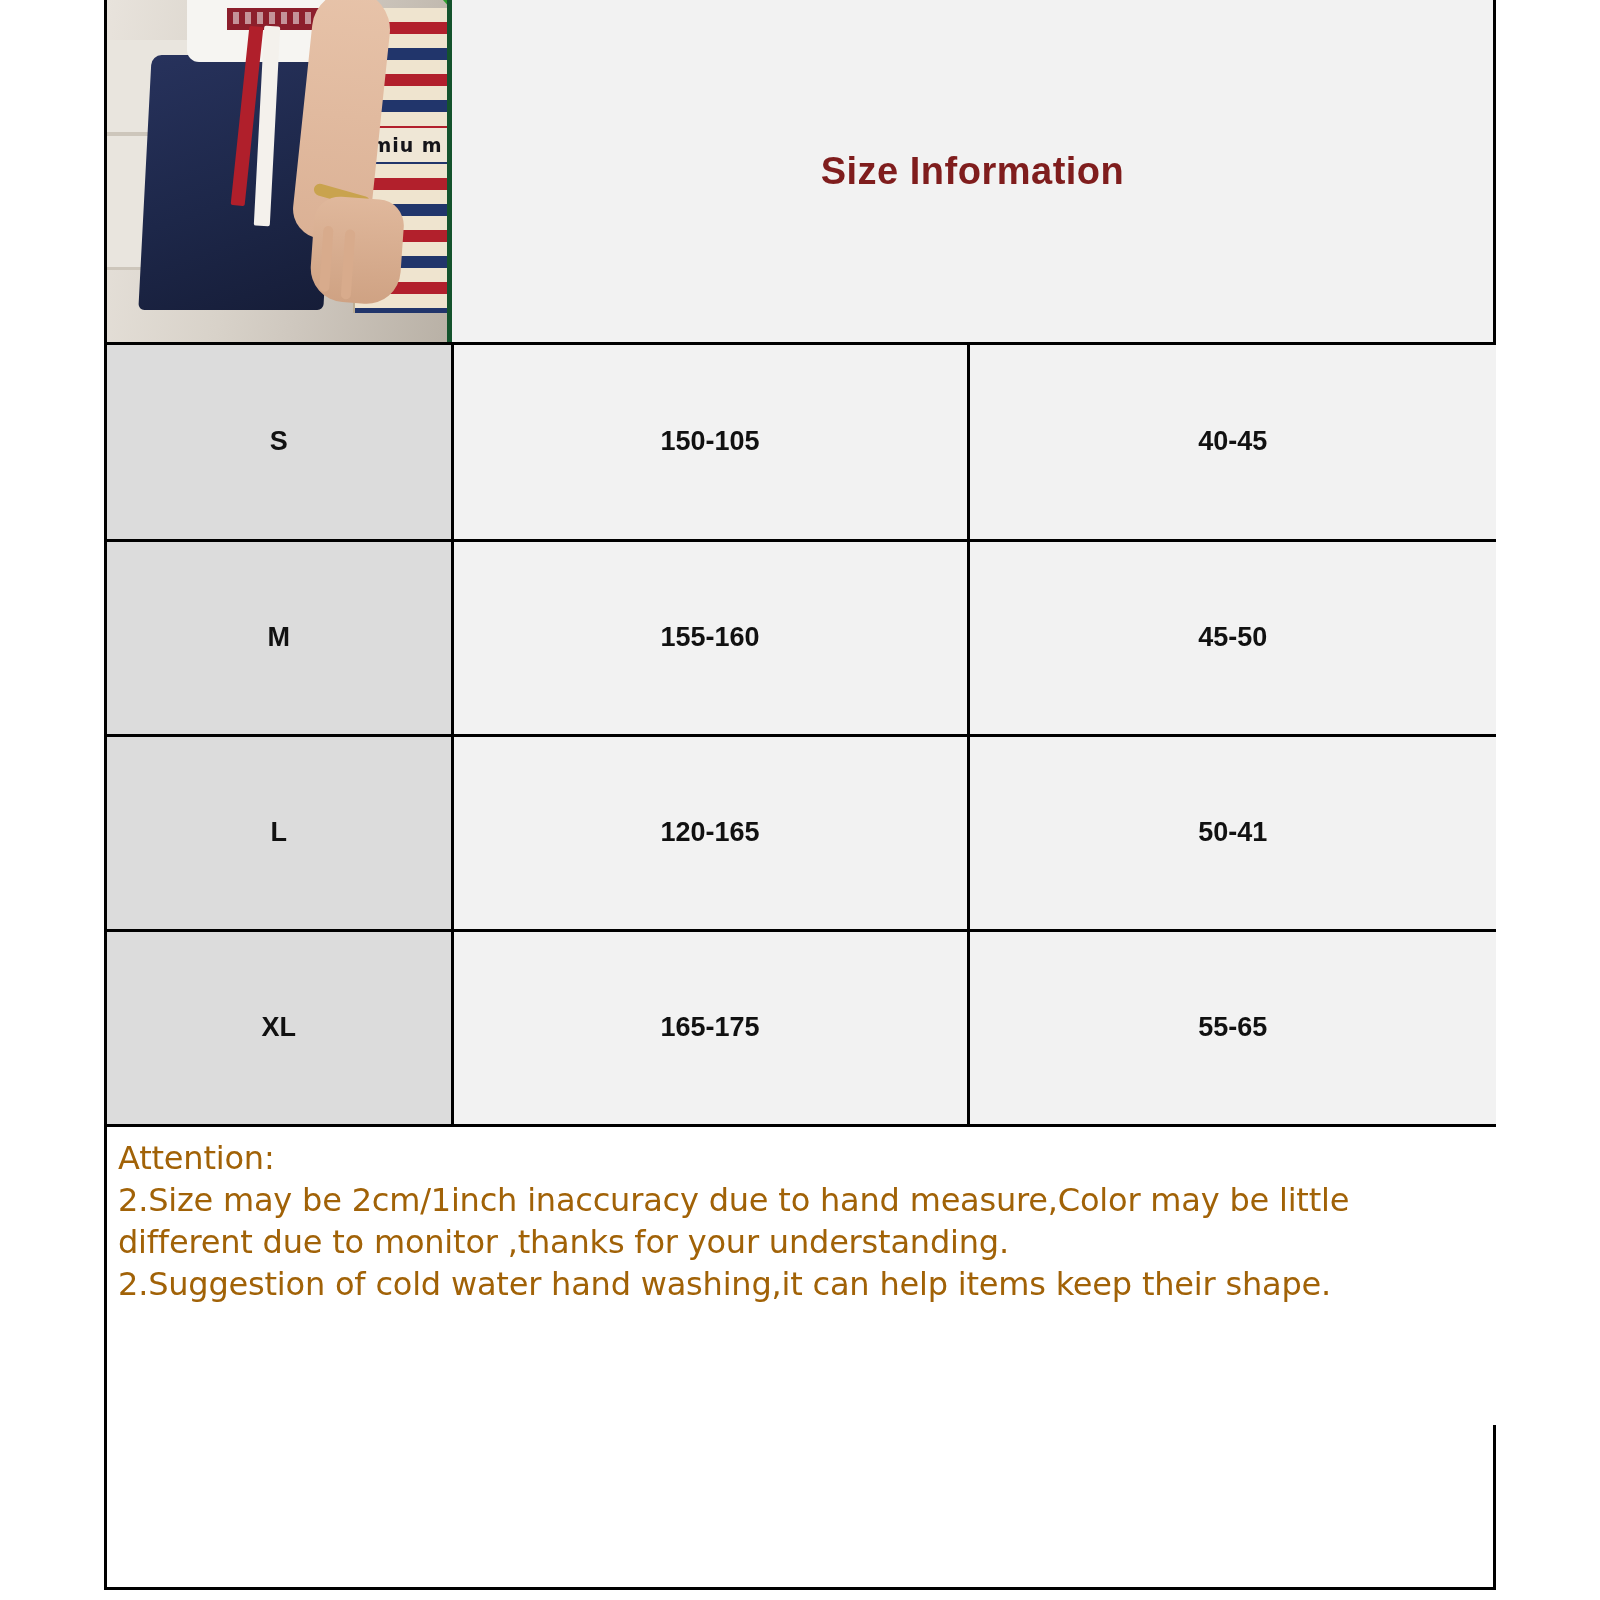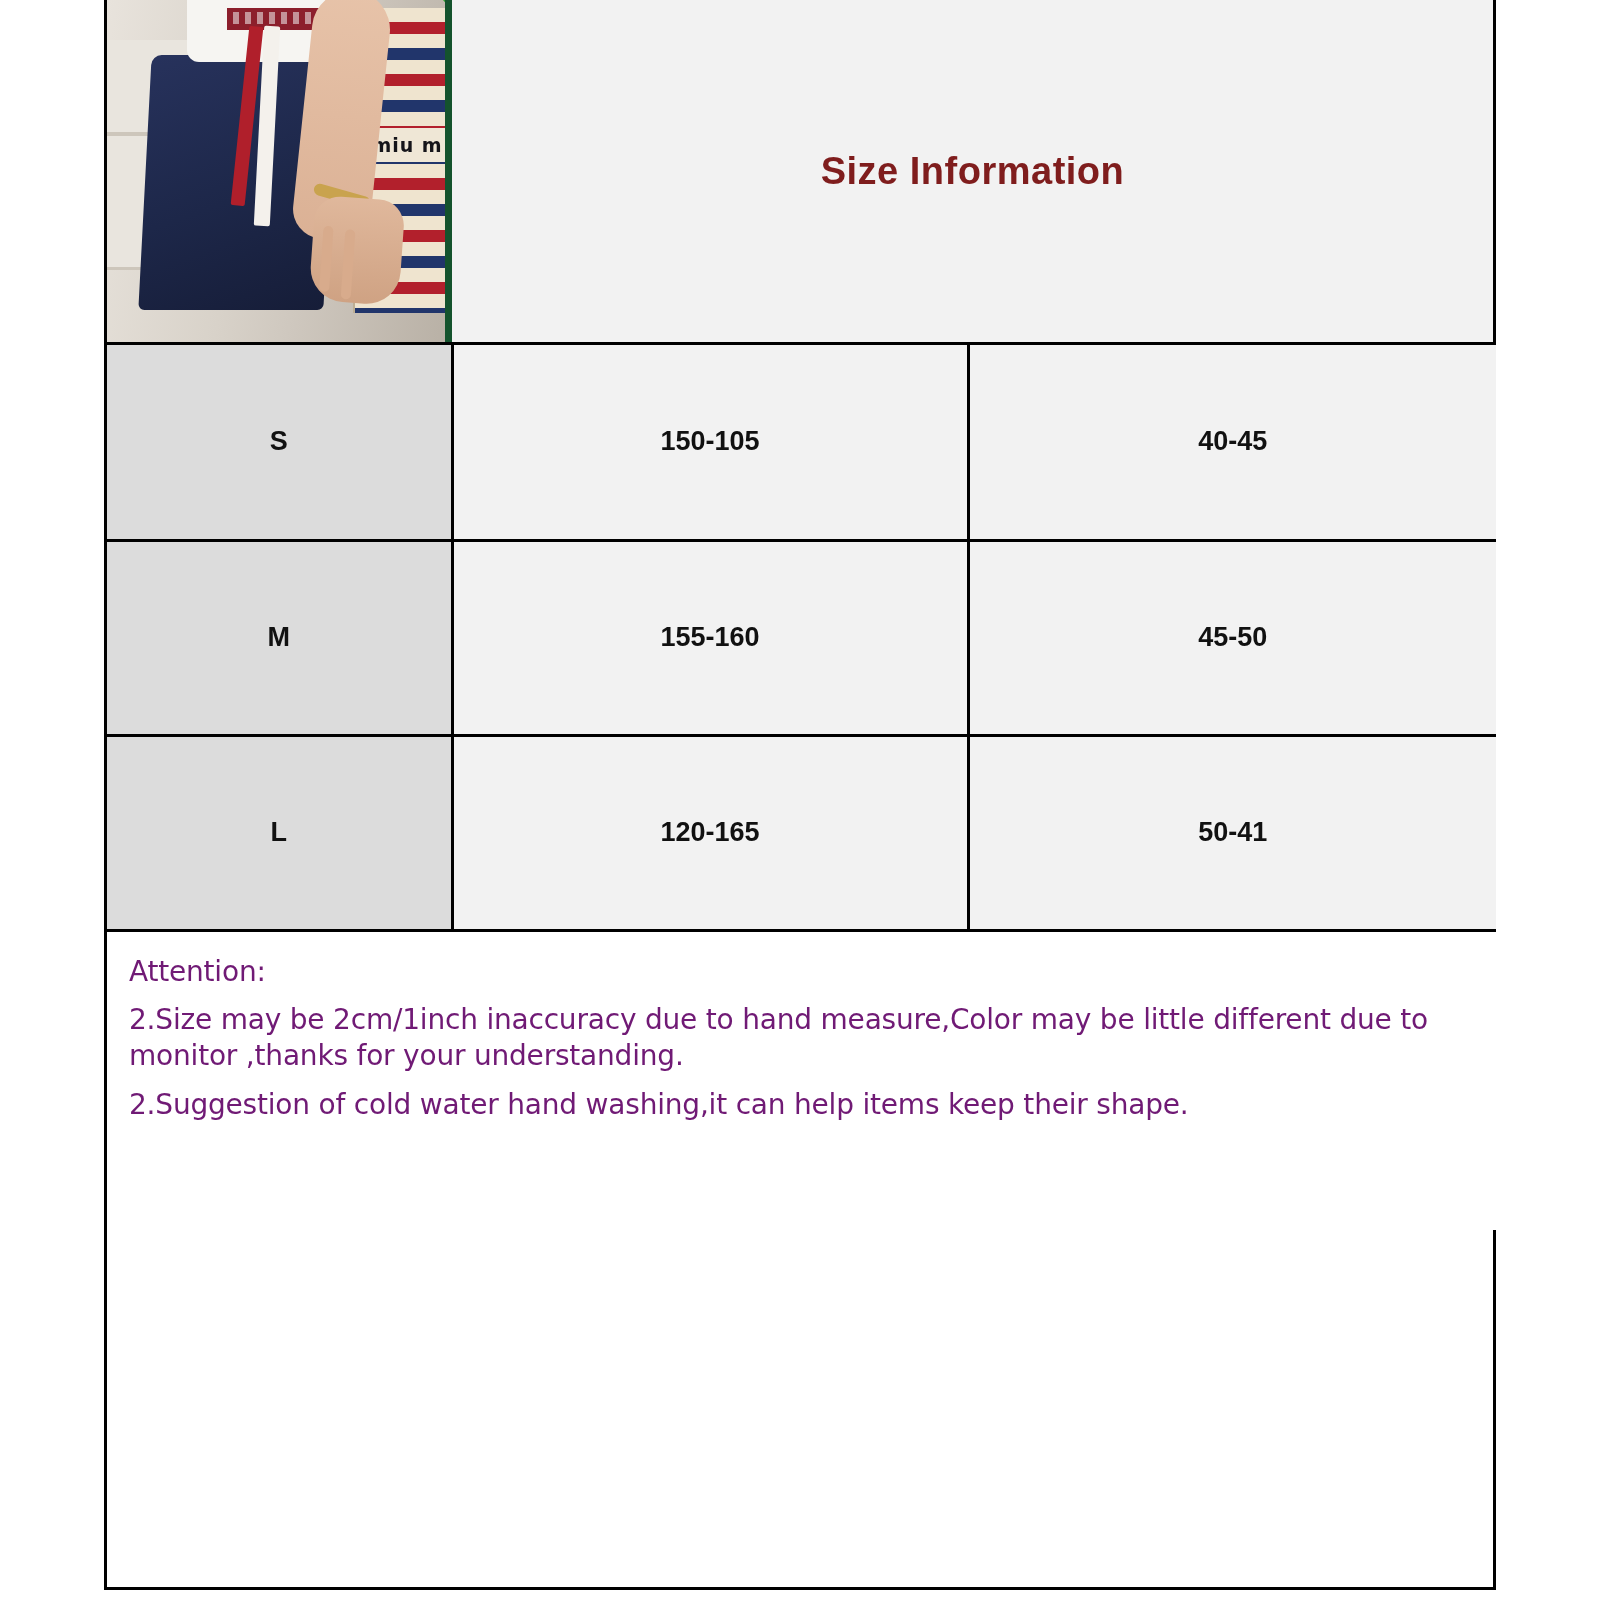--- a/index.html
+++ b/index.html
@@ -29,21 +29,21 @@
   }
   
   .header-row {
     display: flex;
     height: 345px;
     border-bottom: 3px solid #000000;
   }
   .photo-cell {
     width: 345px;
     height: 100%;
-    border-right: 7px solid #14532d;
+    border-right: 5px solid #14532d;
     position: relative;
     overflow: hidden;
     background: #c9c3bd;
   }
   .title-cell {
     flex: 1;
     display: flex;
     align-items: center;
     justify-content: center;
     background: #f2f2f2;
@@ -170,25 +170,25 @@
 
   .note-cell {
     border-bottom: none !important;
     text-align: left !important;
     vertical-align: top !important;
     padding: 10px 14px 0 10px;
     background: #ffffff;
     height: 300px;
   }
   .note-cell p {
-    margin: 12px;
+    margin: 1px;
     font-family: "DejaVu Sans", sans-serif;
-    font-size: 28px;
+    font-size: 32px;
     line-height: 1.30;
-    color: #701a75;
+    color: #a16207;
     letter-spacing: -0.2px;
   }
 </style>
 </head>
 <body>
 
 <div class="page">
   <div class="sheet">
 
     <div class="header-row">
@@ -233,20 +233,25 @@
           <td class="cell-val">155-160</td>
           <td class="cell-val">45-50</td>
         </tr>
 
         <tr class="body-row">
           <td class="cell-size">L</td>
           <td class="cell-val">120-165</td>
           <td class="cell-val">50-41</td>
         </tr>
 
+        <tr class="body-row">
+          <td class="cell-size">XL</td>
+          <td class="cell-val">165-175</td>
+          <td class="cell-val">55-65</td>
+        </tr>
 
         <tr>
           <td class="note-cell" colspan="3">
             <p>Attention:</p>
             <p>2.Size may be 2cm/1inch inaccuracy due to hand measure,Color may be little different due to monitor ,thanks for your understanding.</p>
             <p>2.Suggestion of cold water hand washing,it can help items keep their shape.</p>
           </td>
         </tr>
       </tbody>
     </table>

